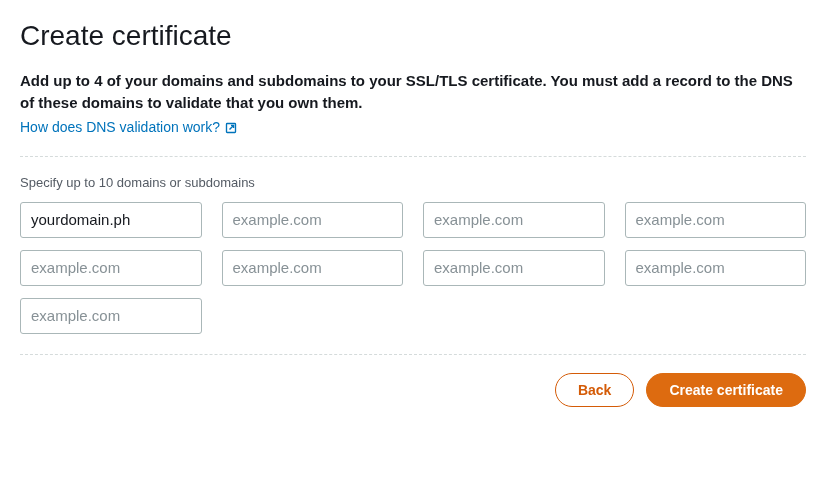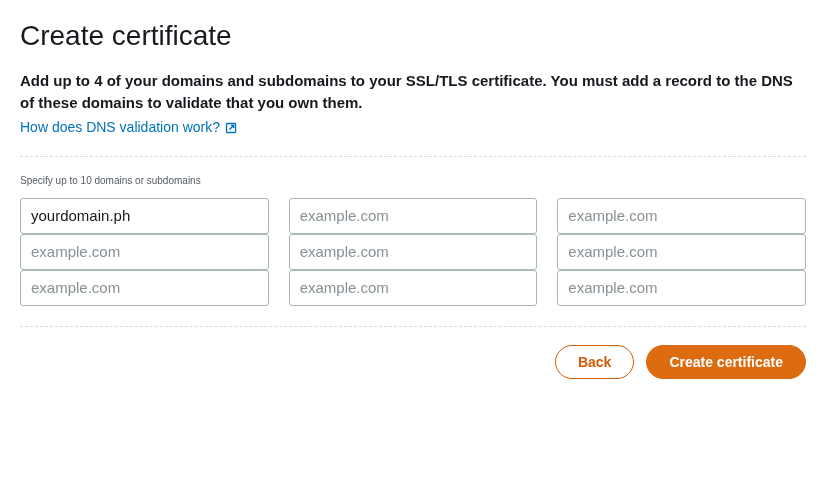--- a/index.html
+++ b/index.html
@@ -35,29 +35,29 @@
       width: 12px;
       height: 12px;
       display: inline-block;
     }
     .dashed-divider {
       border: none;
       border-top: 1px dashed #d5dbdb;
       margin: 20px 0 18px 0;
     }
     .section-label {
-      font-size: 10px;
+      font-size: 13px;
       font-weight: 400;
       color: #545b64;
       margin-bottom: 12px;
     }
     .domain-grid {
       display: grid;
-      grid-template-columns: 1fr 1fr 1fr;
-      gap: 0 20px;
+      grid-template-columns: 1fr 1fr 1fr 1fr;
+      gap: 12px 20px;
       margin-bottom: 20px;
     }
     .domain-input {
       width: 100%;
       height: 36px;
       padding: 6px 10px;
       font-size: 15px;
       border: 1px solid #aab7b8;
       border-radius: 3px;
       color: #16191f;

